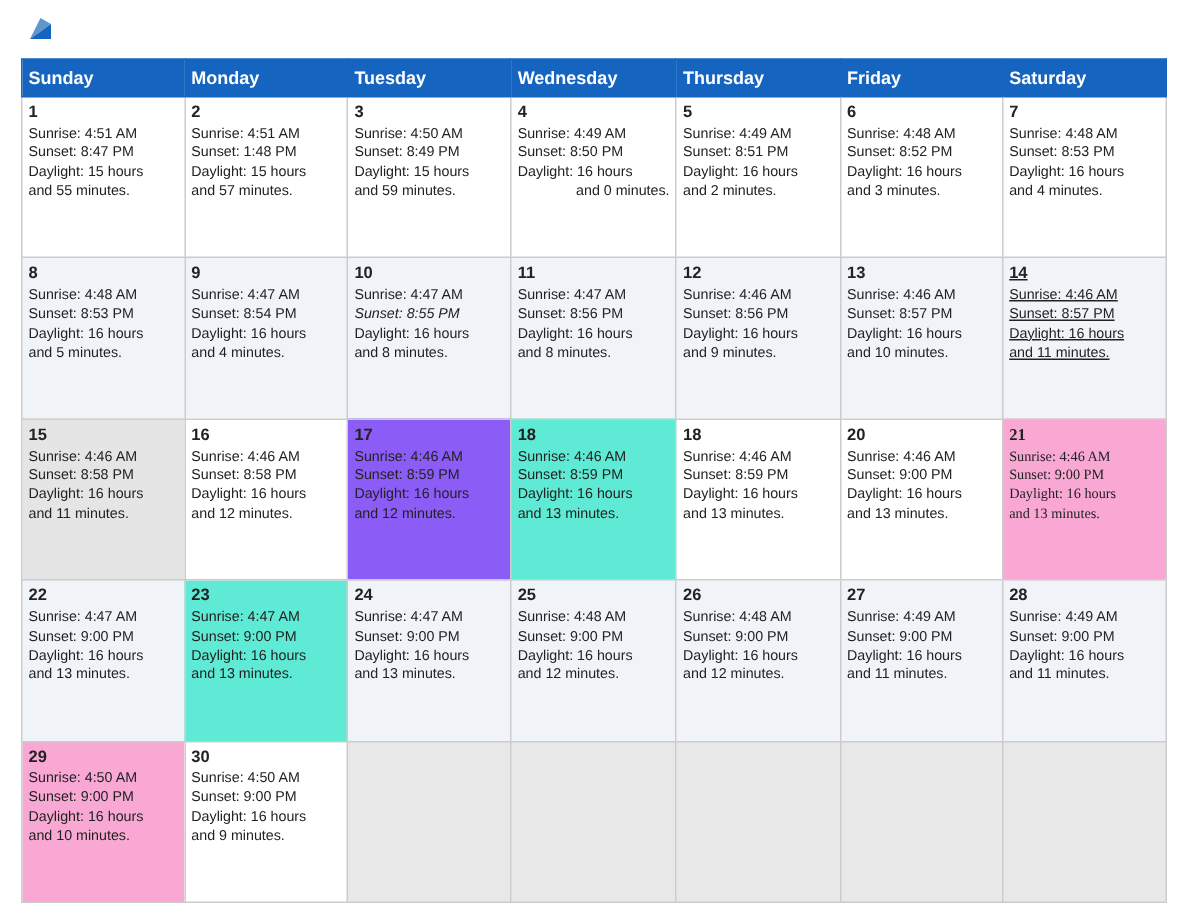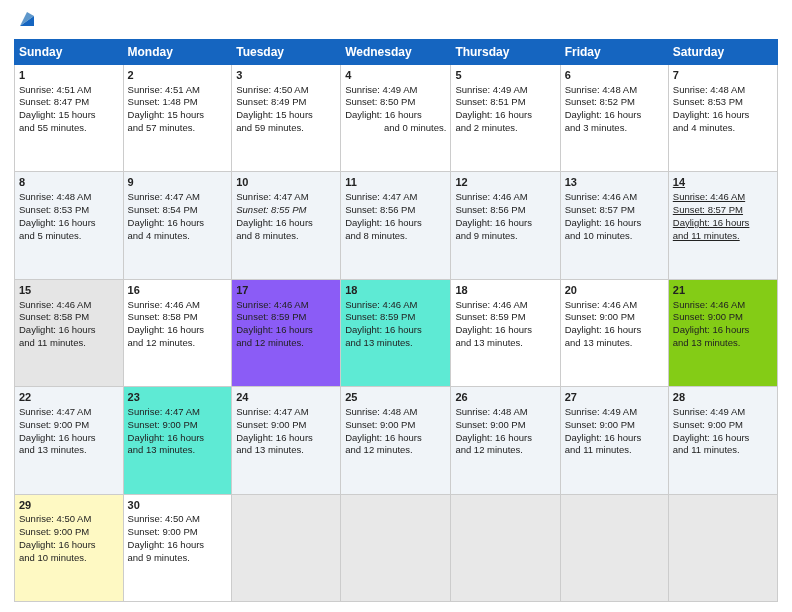--- a/index.html
+++ b/index.html
@@ -269,21 +269,21 @@
             <span style="display: block;">Daylight: 16 hours</span>
             <span style="display: block;">and 13 minutes.</span>
           </td>
           <td style="background: rgb(255, 255, 255);">
             <span class="day-num">20</span>
             <span style="display: block;">Sunrise: 4:46 AM</span>
             <span style="display: block;">Sunset: 9:00 PM</span>
             <span style="display: block;">Daylight: 16 hours</span>
             <span style="display: block;">and 13 minutes.</span>
           </td>
-          <td style="background: #84cc16;">
+          <td style="background: #f9a8d4; font-family: Liberation Serif, serif;">
             <span class="day-num">21</span>
             <span style="display: block;">Sunrise: 4:46 AM</span>
             <span style="display: block;">Sunset: 9:00 PM</span>
             <span style="display: block;">Daylight: 16 hours</span>
             <span style="display: block;">and 13 minutes.</span>
           </td>
         </tr>
         <tr>
           <td style="background: rgb(240, 244, 248);">
             <span class="day-num">22</span>
@@ -329,21 +329,21 @@
           </td>
           <td style="background: rgb(240, 244, 248);">
             <span class="day-num">28</span>
             <span style="display: block;">Sunrise: 4:49 AM</span>
             <span style="display: block;">Sunset: 9:00 PM</span>
             <span style="display: block;">Daylight: 16 hours</span>
             <span style="display: block;">and 11 minutes.</span>
           </td>
         </tr>
         <tr>
-          <td style="background: #fef9c3;">
+          <td style="background: #f9a8d4;">
             <span class="day-num">29</span>
             <span style="display: block;">Sunrise: 4:50 AM</span>
             <span style="display: block;">Sunset: 9:00 PM</span>
             <span style="display: block;">Daylight: 16 hours</span>
             <span style="display: block;">and 10 minutes.</span>
           </td>
           <td style="background: rgb(255, 255, 255);">
             <span class="day-num">30</span>
             <span style="display: block;">Sunrise: 4:50 AM</span>
             <span style="display: block;">Sunset: 9:00 PM</span>

